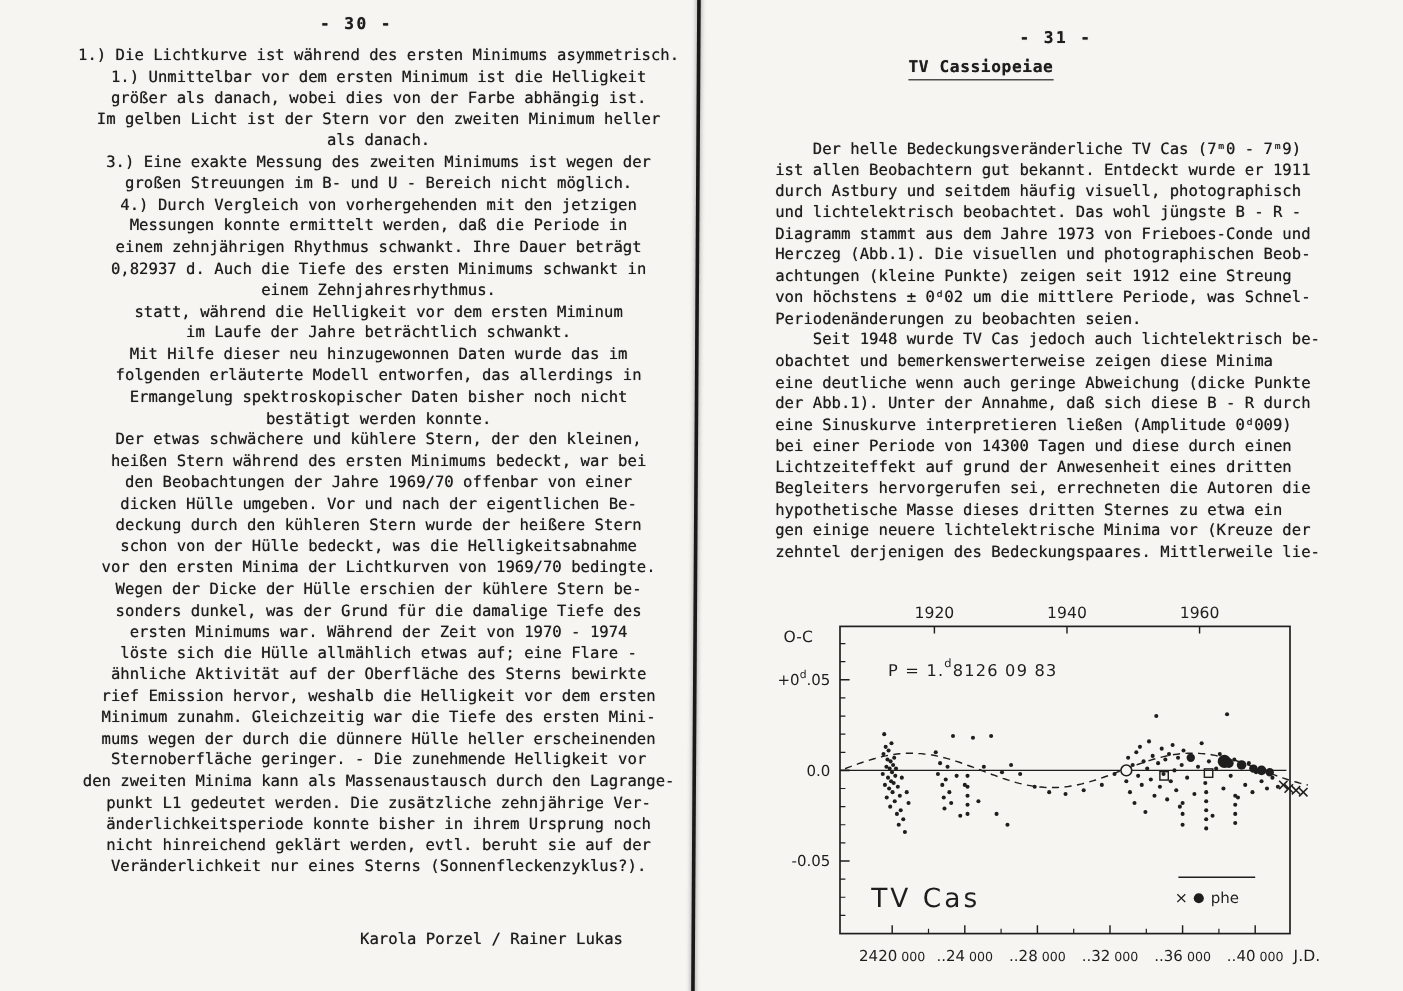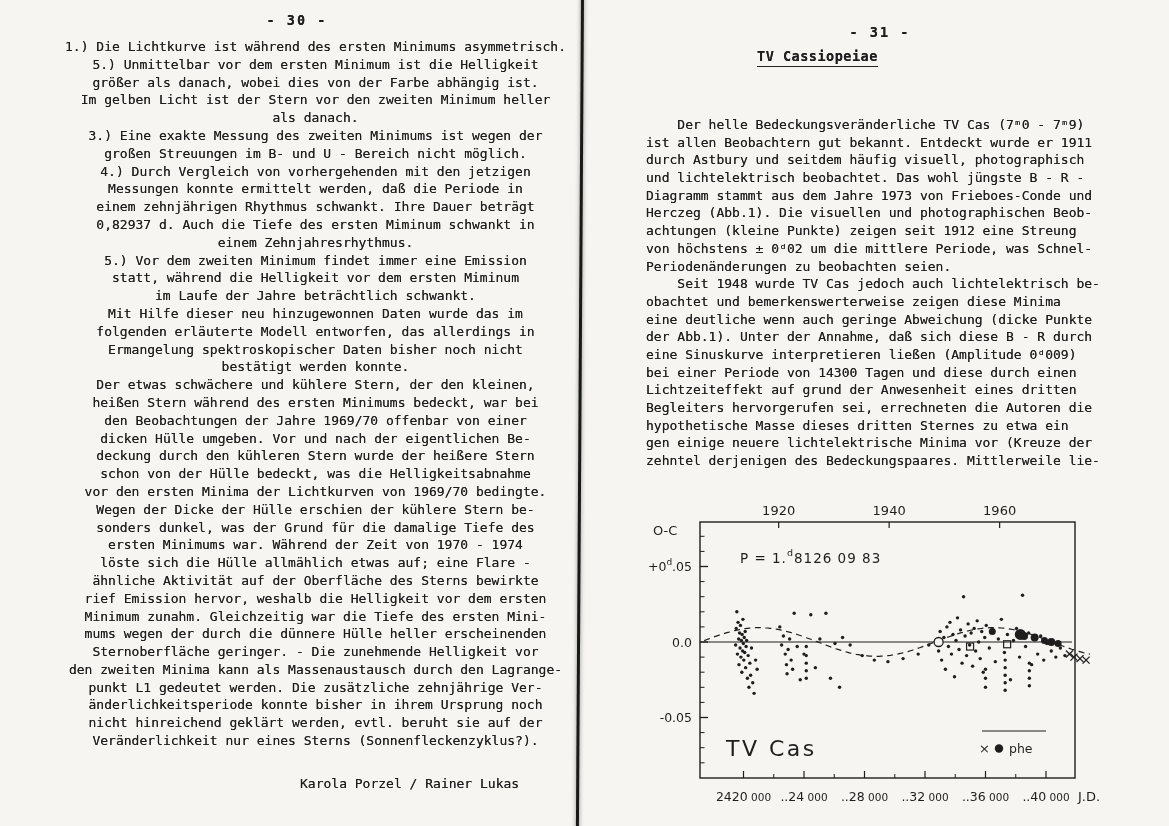--- a/index.html
+++ b/index.html
@@ -37,32 +37,31 @@
 </head>
 <body>
 
 <div id="scan">
   <div class="spine"></div>
 
   <div id="page30">
     <div id="p30-head" class="pagenum ink">- 30 -</div>
     <div id="left-lines" class="ink">
         <div class="tl">1.) Die Lichtkurve ist während des ersten Minimums asymmetrisch.</div>
-        <div class="tl">5.) Unmittelbar vor dem ersten Minimum ist die Helligkeit</div>
+        <div class="tl">1.) Unmittelbar vor dem ersten Minimum ist die Helligkeit</div>
         <div class="tl">größer als danach, wobei dies von der Farbe abhängig ist.</div>
         <div class="tl">Im gelben Licht ist der Stern vor den zweiten Minimum heller</div>
         <div class="tl">als danach.</div>
         <div class="tl">3.) Eine exakte Messung des zweiten Minimums ist wegen der</div>
         <div class="tl">großen Streuungen im B- und U - Bereich nicht möglich.</div>
         <div class="tl">4.) Durch Vergleich von vorhergehenden mit den jetzigen</div>
         <div class="tl">Messungen konnte ermittelt werden, daß die Periode in</div>
         <div class="tl">einem zehnjährigen Rhythmus schwankt. Ihre Dauer beträgt</div>
-        <div class="tl">0,82937 d. Auch die Tiefe des ersten Miminum schwankt in</div>
+        <div class="tl">0,82937 d. Auch die Tiefe des ersten Minimums schwankt in</div>
         <div class="tl">einem Zehnjahresrhythmus.</div>
-        <div class="tl">5.) Vor dem zweiten Minimum findet immer eine Emission</div>
         <div class="tl">statt, während die Helligkeit vor dem ersten Miminum</div>
         <div class="tl">im Laufe der Jahre beträchtlich schwankt.</div>
         <div class="tl">Mit Hilfe dieser neu hinzugewonnen Daten wurde das im</div>
         <div class="tl">folgenden erläuterte Modell entworfen, das allerdings in</div>
         <div class="tl">Ermangelung spektroskopischer Daten bisher noch nicht</div>
         <div class="tl">bestätigt werden konnte.</div>
         <div class="tl">Der etwas schwächere und kühlere Stern, der den kleinen,</div>
         <div class="tl">heißen Stern während des ersten Minimums bedeckt, war bei</div>
         <div class="tl">den Beobachtungen der Jahre 1969/70 offenbar von einer</div>
         <div class="tl">dicken Hülle umgeben. Vor und nach der eigentlichen Be-</div>

